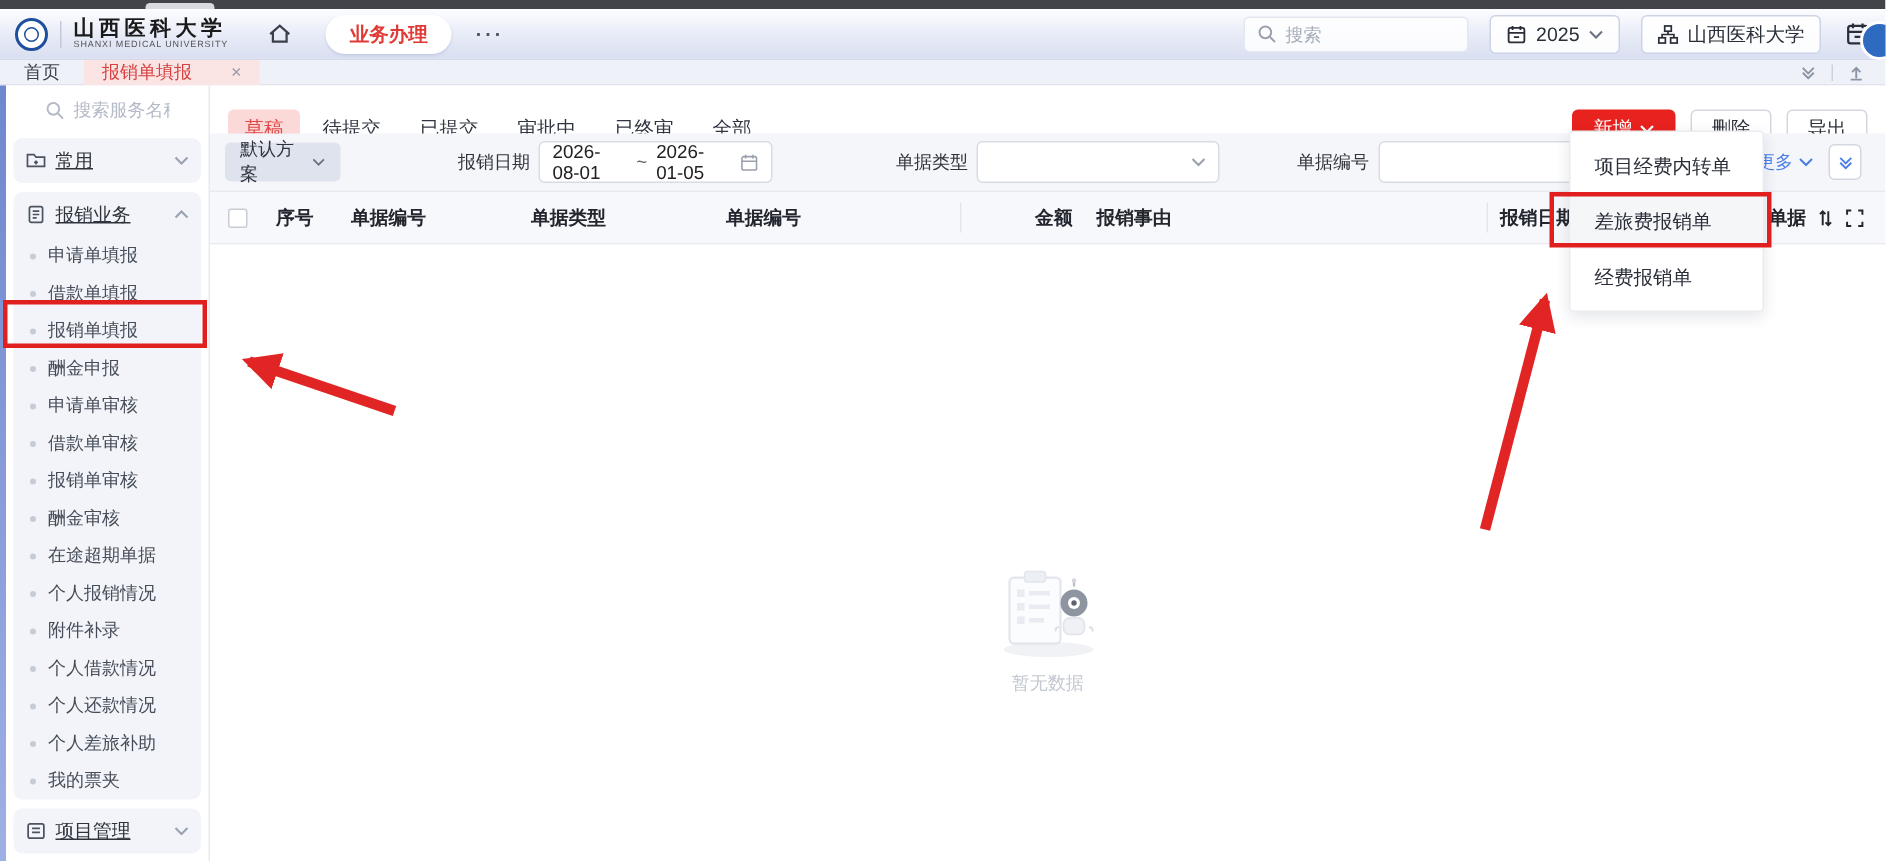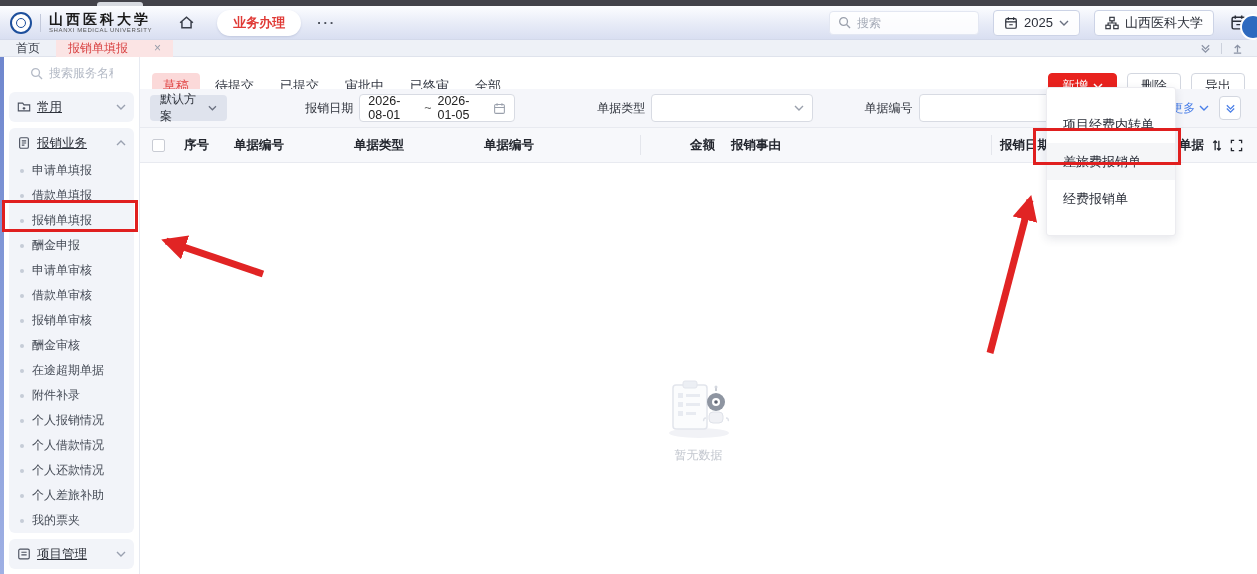--- a/index.html
+++ b/index.html
@@ -94,21 +94,21 @@
   .w-reason { flex:1; }
   .w-date { width:160px; }
   .w-tools { width:105px; display:flex; align-items:center; gap:7px; justify-content:flex-end; padding-right:14px; }
   .cb { width:13px; height:13px; border:1px solid #c9ccd4; border-radius:2px; background:#fff; cursor:pointer; }
 
   .tbody { flex:1; background:#fff; display:flex; justify-content:center; }
   .empty-wrap { margin-top:212px; text-align:center; }
   .empty-text { margin-top:6px; color:#c3c7cf; font-size:12px; }
 
   
-  .dropdown { position:absolute; left:1046px; top:87px; width:130px; background:#fff; border:1px solid #ececf0; border-radius:3px; box-shadow:0 3px 10px rgba(40,50,80,.12); padding:18px 0; z-index:50; }
+  .dropdown { position:absolute; left:1046px; top:87px; width:130px; background:#fff; border:1px solid #ececf0; border-radius:3px; box-shadow:0 3px 10px rgba(40,50,80,.12); padding:4px 0; z-index:50; }
   .dd-item { height:37px; display:flex; align-items:center; padding:0 16px; font-size:13px; color:#2a2e38; cursor:pointer; white-space:nowrap; }
   .dd-item.hover { background:#f5f6f8; }
   .anno-box { position:absolute; border:3px solid #e01f1f; z-index:60; pointer-events:none; }
   .anno-box.b1 { left:2px; top:200px; width:136px; height:32px; }
   .anno-box.b2 { left:1033px; top:128px; width:148px; height:37px; }
   .arrows { position:absolute; left:0; top:0; z-index:70; pointer-events:none; }
 </style>
 </head>
 <body>
 
@@ -269,25 +269,25 @@
       <div class="side-item">
           <span class="dot"></span>
           <span>酬金审核</span>
         </div>
       <div class="side-item">
           <span class="dot"></span>
           <span>在途超期单据</span>
         </div>
       <div class="side-item">
           <span class="dot"></span>
+          <span>个人报销情况</span>
+        </div>
+      <div class="side-item">
+          <span class="dot"></span>
           <span>附件补录</span>
-        </div>
-      <div class="side-item">
-          <span class="dot"></span>
-          <span>个人报销情况</span>
         </div>
       <div class="side-item">
           <span class="dot"></span>
           <span>个人借款情况</span>
         </div>
       <div class="side-item">
           <span class="dot"></span>
           <span>个人还款情况</span>
         </div>
       <div class="side-item">

